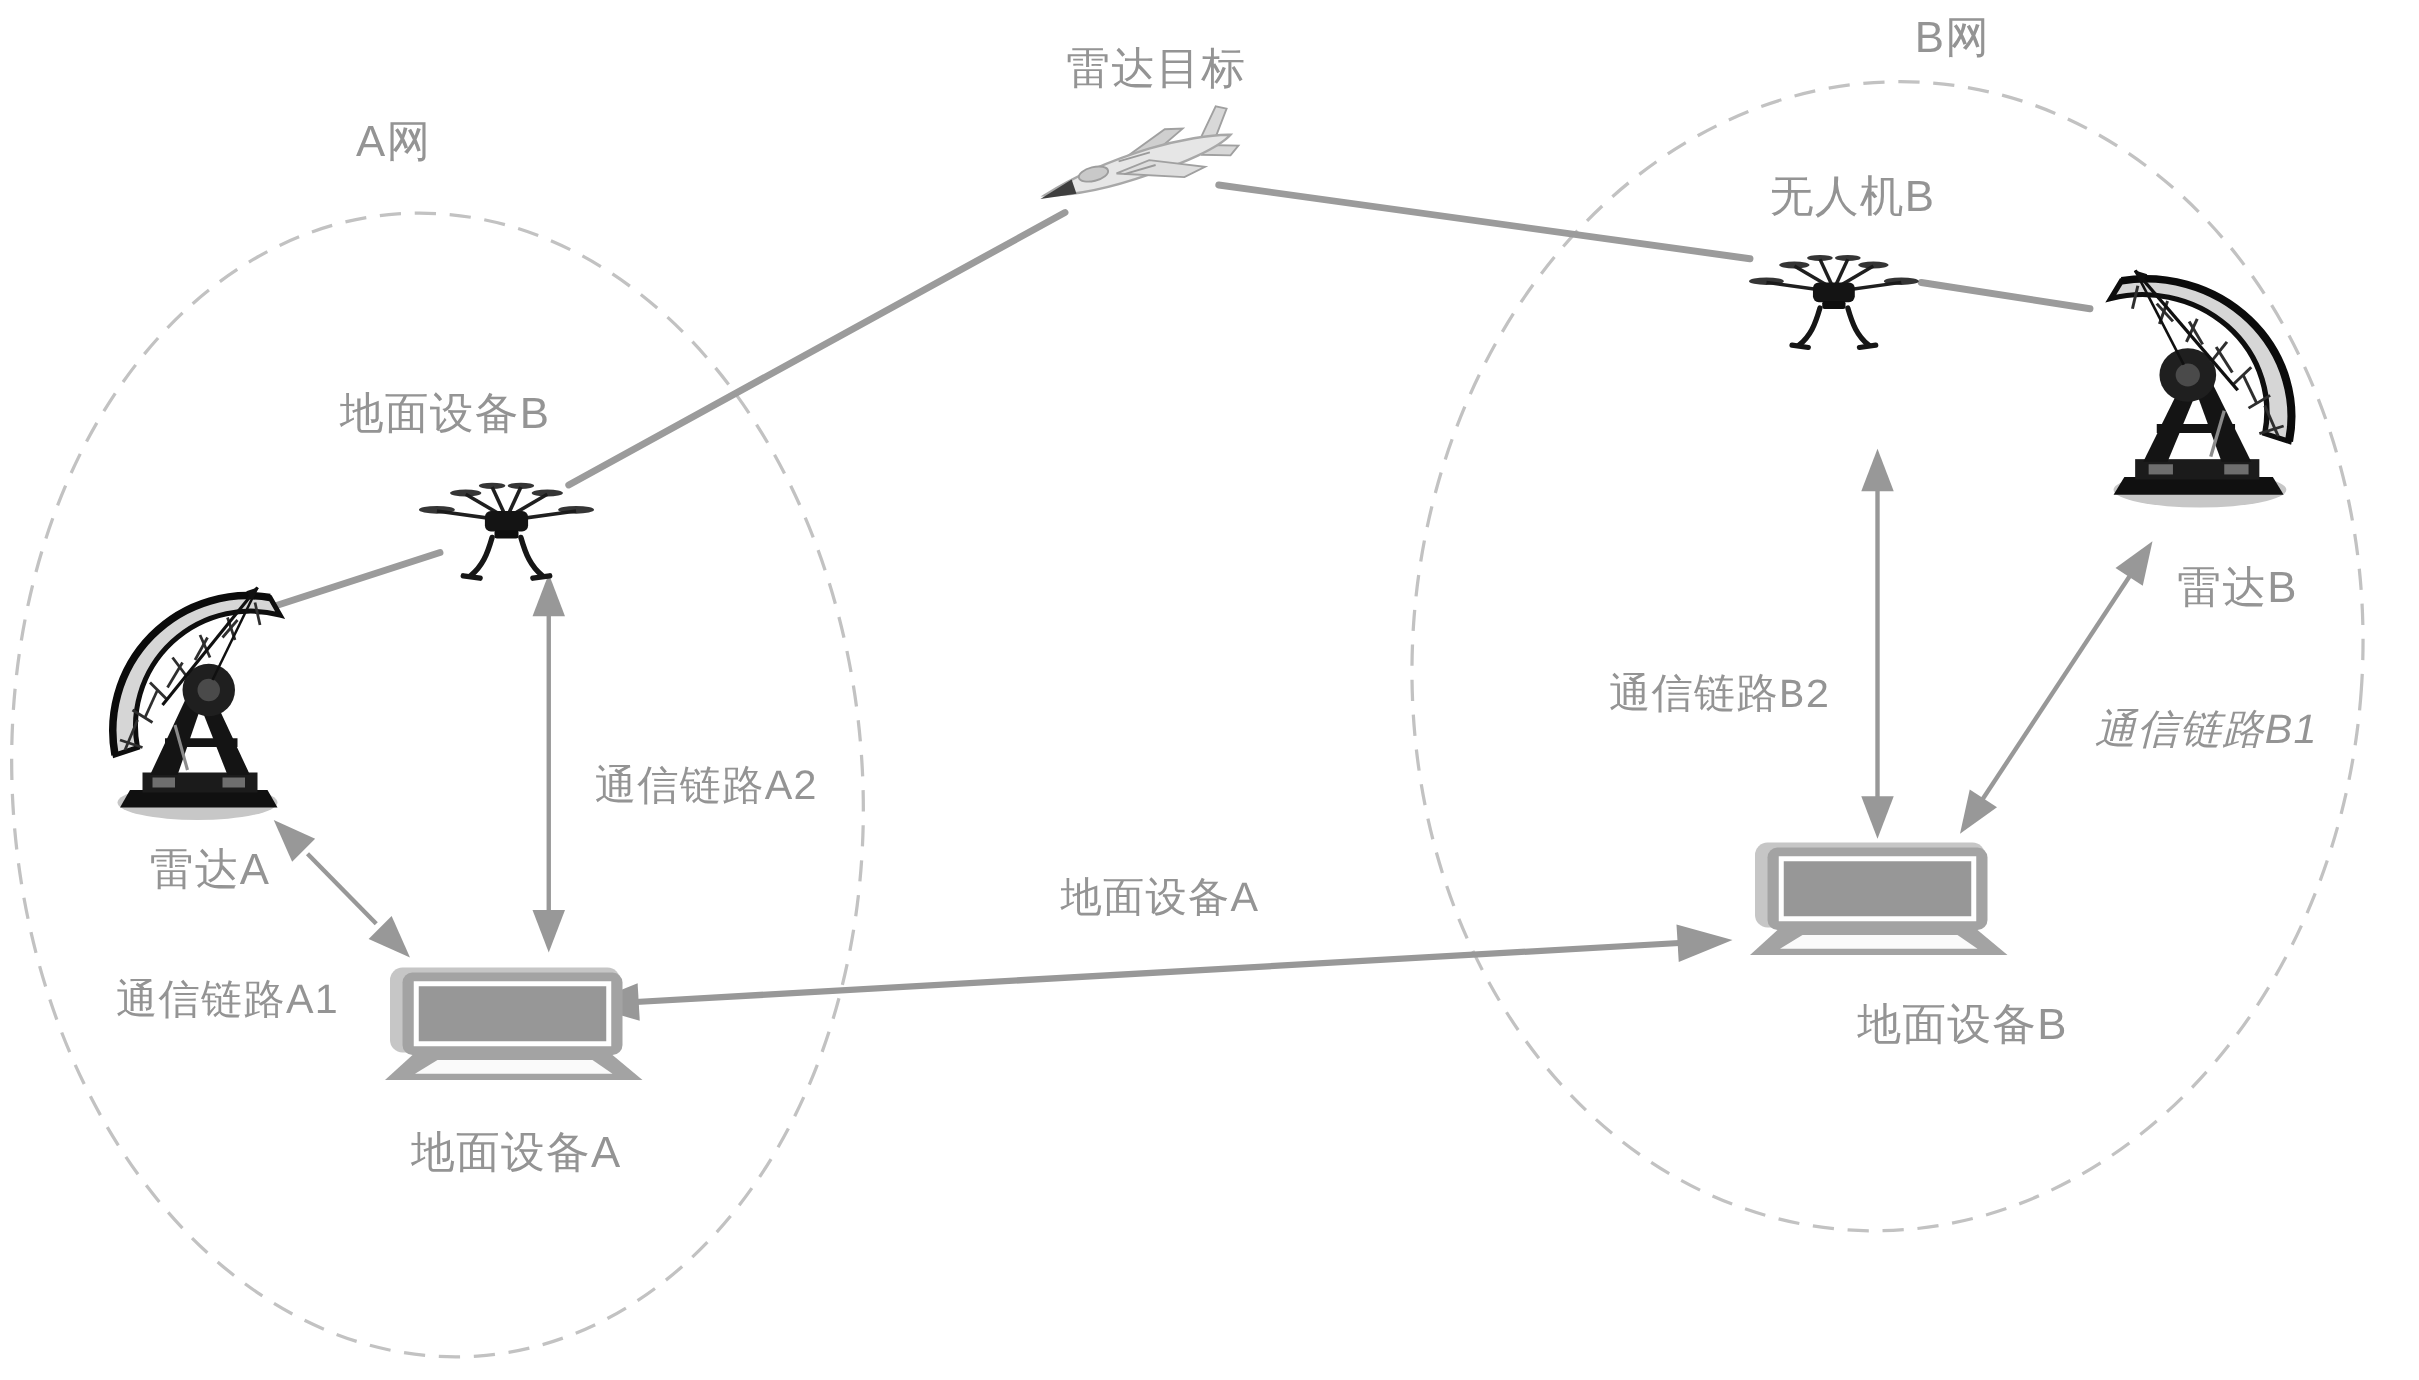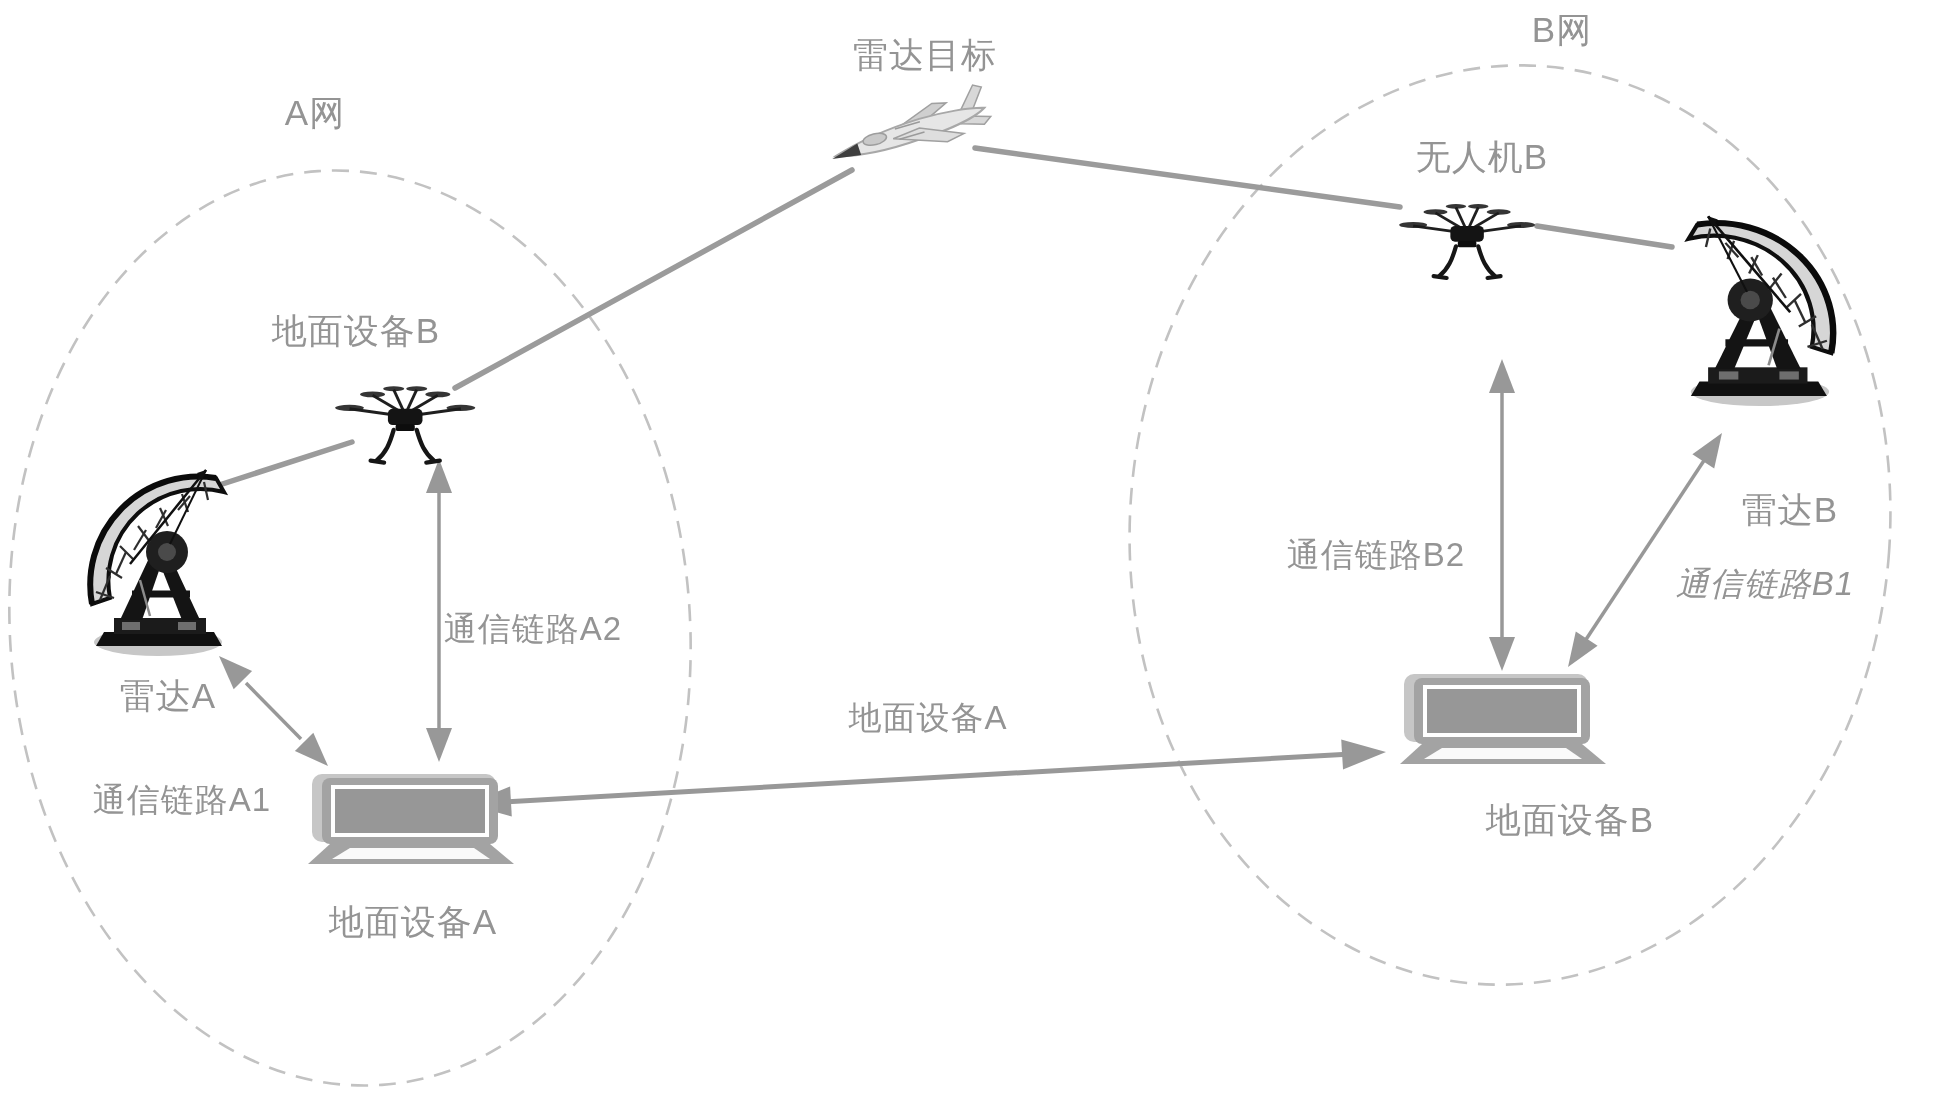--- a/index.html
+++ b/index.html
@@ -157,22 +157,22 @@
     <use href="#laptop" transform="translate(306,774)"></use>
     <use href="#laptop" transform="translate(1398,674)"></use>
   </svg>
 
   <span class="lbl" style="left:925px;top:55px;">雷达目标</span>
   <span class="lbl" style="left:315px;top:113px;">A网</span>
   <span class="lbl" style="left:1562px;top:30px;">B网</span>
   <span class="lbl" style="left:356px;top:331px;">地面设备B</span>
   <span class="lbl" style="left:1482px;top:157px;">无人机B</span>
   <span class="lbl" style="left:168px;top:696px;">雷达A</span>
-  <span class="lbl" style="left:1790px;top:470px;margin-top:40px;">雷达B</span>
+  <span class="lbl" style="left:1790px;top:470px;">雷达B</span>
   <span class="lbl small" style="left:182px;top:800px;">通信链路A1</span>
-  <span class="lbl small" style="left:533px;top:629px;">通信链路A2</span>
+  <span class="lbl small" style="left:565px;top:629px;">通信链路A2</span>
   <span class="lbl small" style="left:1765px;top:584px;font-style:italic;">通信链路B1</span>
-  <span class="lbl small" style="left:1376px;top:555px;">通信链路B2</span>
+  <span class="lbl small" style="left:1376px;top:555px;font-family:Liberation Mono, monospace;">通信链路B2</span>
   <span class="lbl small" style="left:928px;top:718px;">地面设备A</span>
   <span class="lbl" style="left:413px;top:922px;">地面设备A</span>
   <span class="lbl" style="left:1570px;top:820px;">地面设备B</span>
 
 </div>
 
 </body></html>

